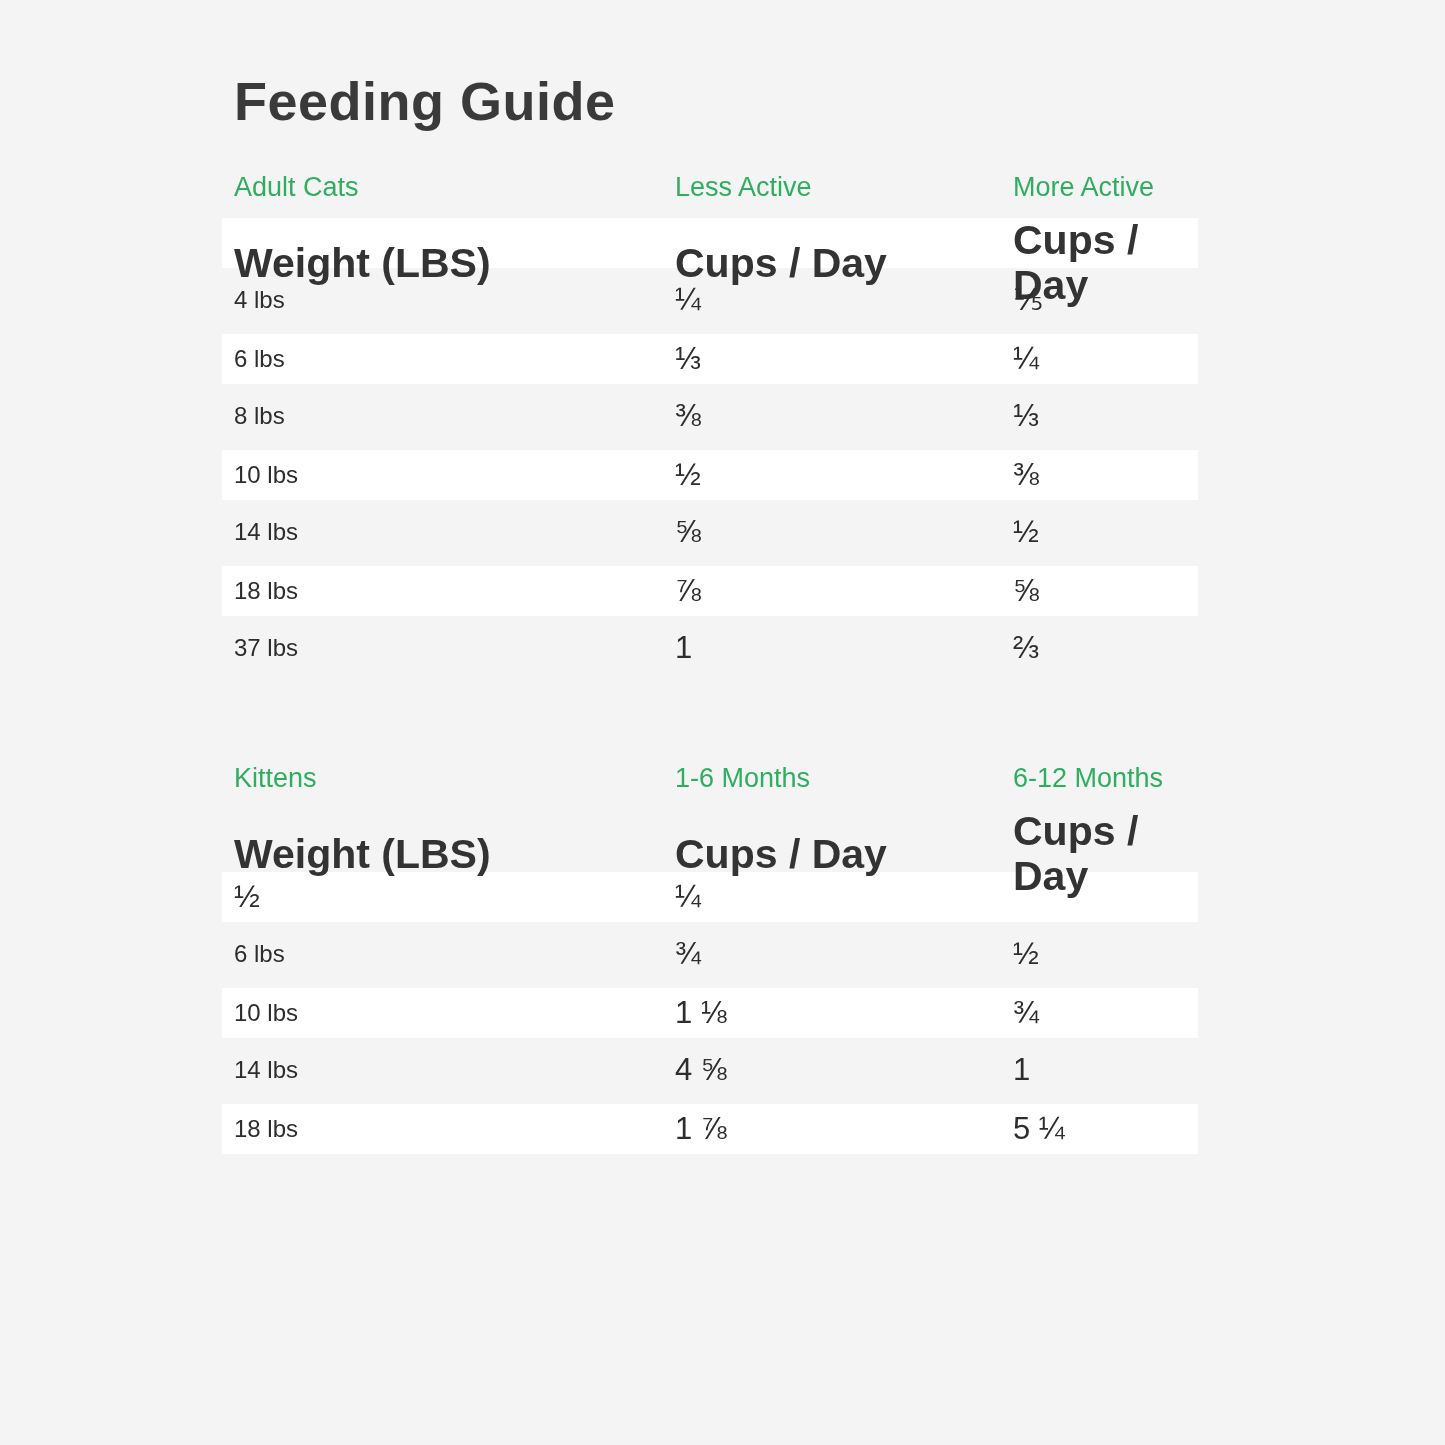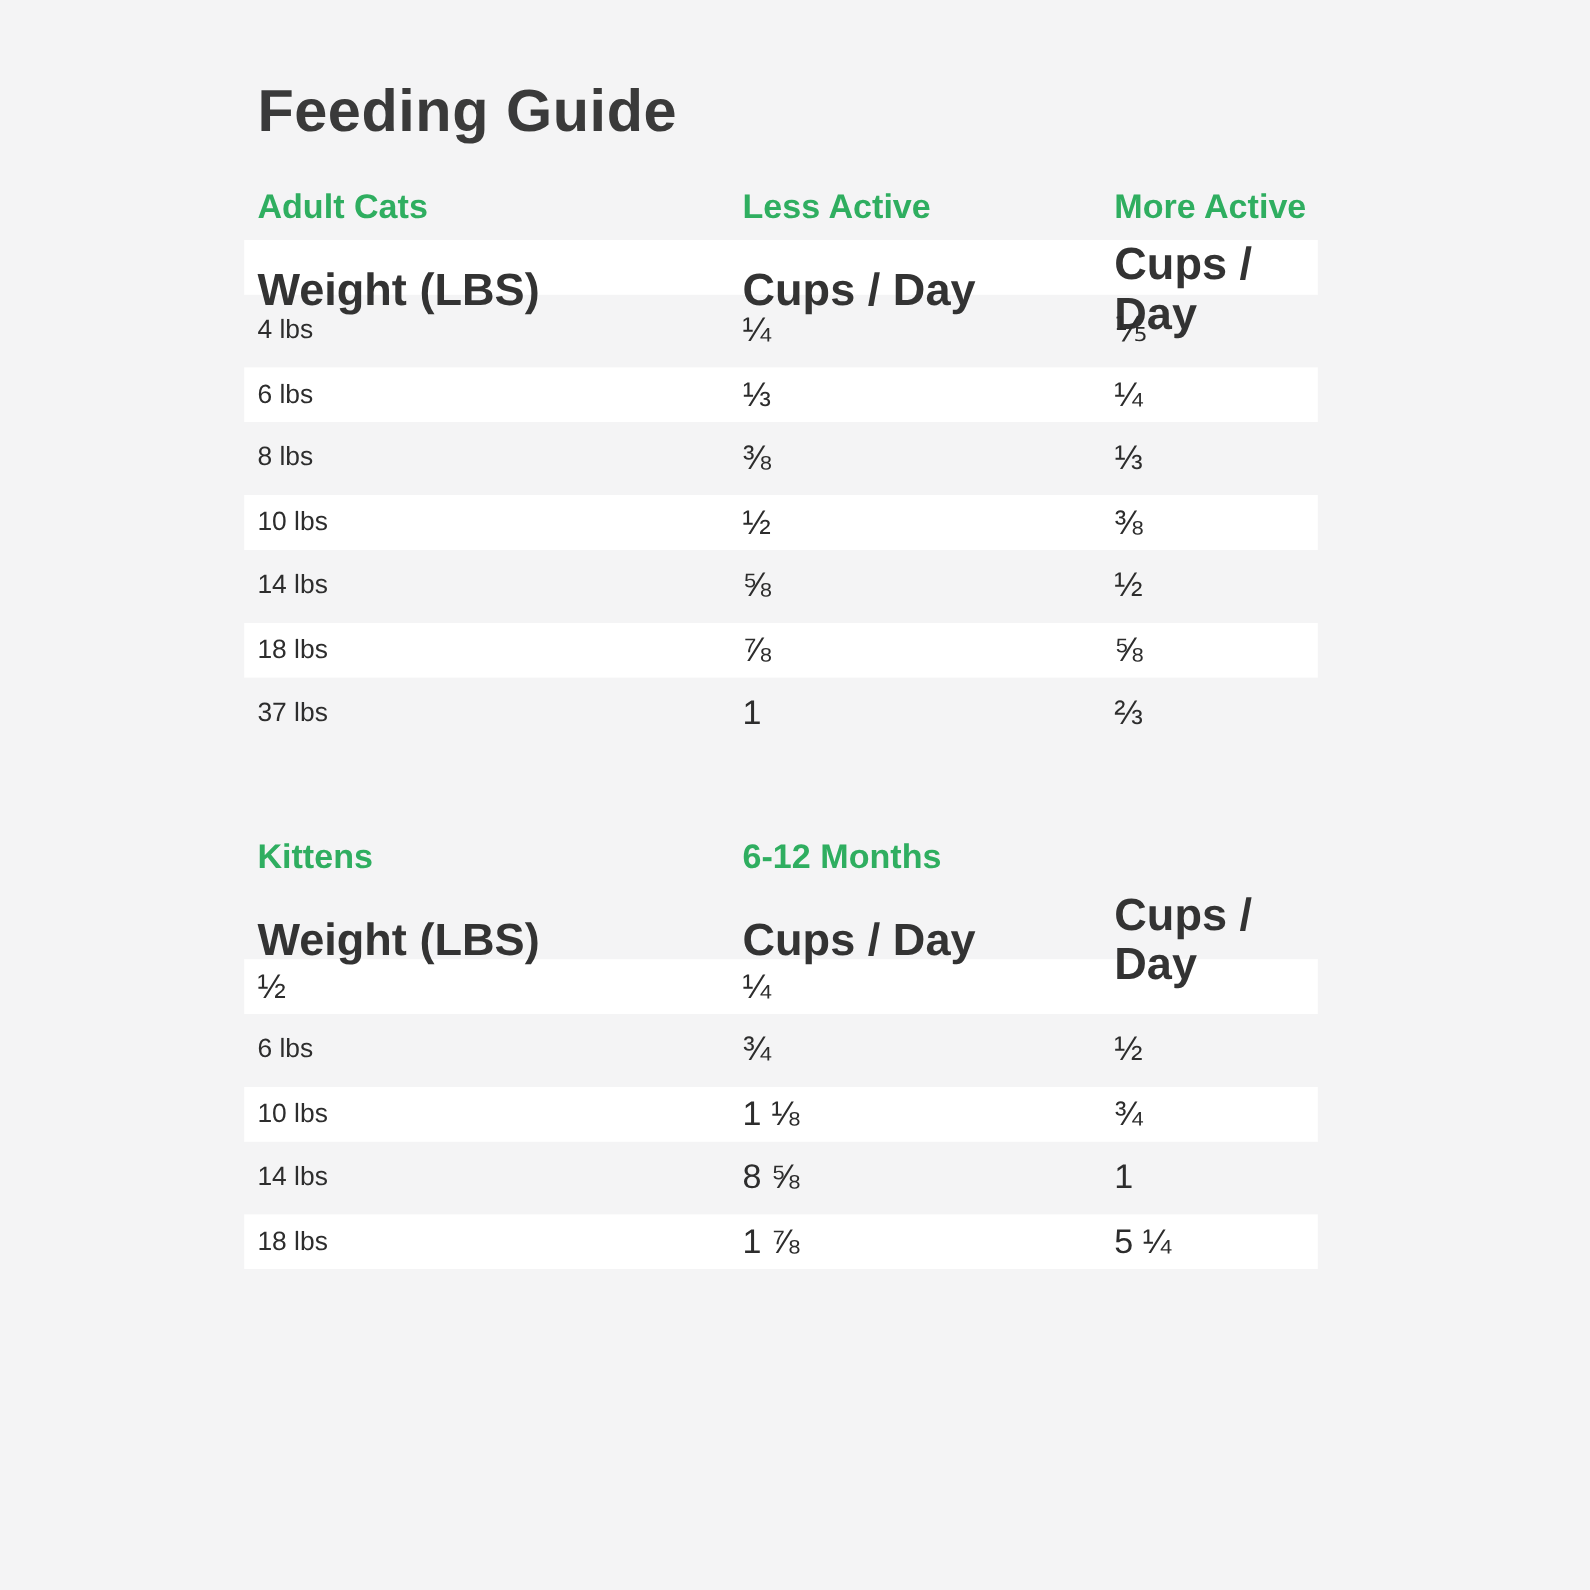--- a/index.html
+++ b/index.html
@@ -29,22 +29,22 @@
     padding-left: 12px;
     box-sizing: border-box;
   }
 
   .section-head {
     height: 50px;
     margin-top: 31px;
   }
   .section-head.kittens-head { margin-top: 77px; }
   .section-head .cell {
-    font-size: 31px;
-    font-weight: 700;
+    font-size: 27px;
+    font-weight: 400;
     color: #2fae60;
   }
 
   .rows { margin: 0; }
   .rows.kitten-rows { margin-top: 5px; }
 
   .row { height: 58px; }
   .row.stripe {
     background: #ffffff;
     background-clip: padding-box;
@@ -110,20 +110,21 @@
       </div>
       <div class="row grid3">
         <div class="cell">37 lbs</div>
         <div class="cell val">1</div>
         <div class="cell val">⅔</div>
       </div>
     </div>
 
     <div class="section-head kittens-head grid3">
       <div class="cell">Kittens</div>
+      <div class="cell">1-6 Months</div>
       <div class="cell">6-12 Months</div>
     </div>
 
     <div class="rows kitten-rows">
       <div class="row subhead grid3">
         <div class="cell">Weight (LBS)</div>
         <div class="cell">Cups / Day</div>
         <div class="cell">Cups / Day</div>
       </div>
 
@@ -136,21 +137,21 @@
         <div class="cell val">¾</div>
         <div class="cell val">½</div>
       </div>
       <div class="row stripe grid3">
         <div class="cell">10 lbs</div>
         <div class="cell val">1 ⅛</div>
         <div class="cell val">¾</div>
       </div>
       <div class="row grid3">
         <div class="cell">14 lbs</div>
-        <div class="cell val">8 ⅝</div>
+        <div class="cell val">4 ⅝</div>
         <div class="cell val">1</div>
       </div>
       <div class="row stripe grid3">
         <div class="cell">18 lbs</div>
         <div class="cell val">1 ⅞</div>
         <div class="cell val">5 ¼</div>
       </div>
     </div>
 
   </div>

